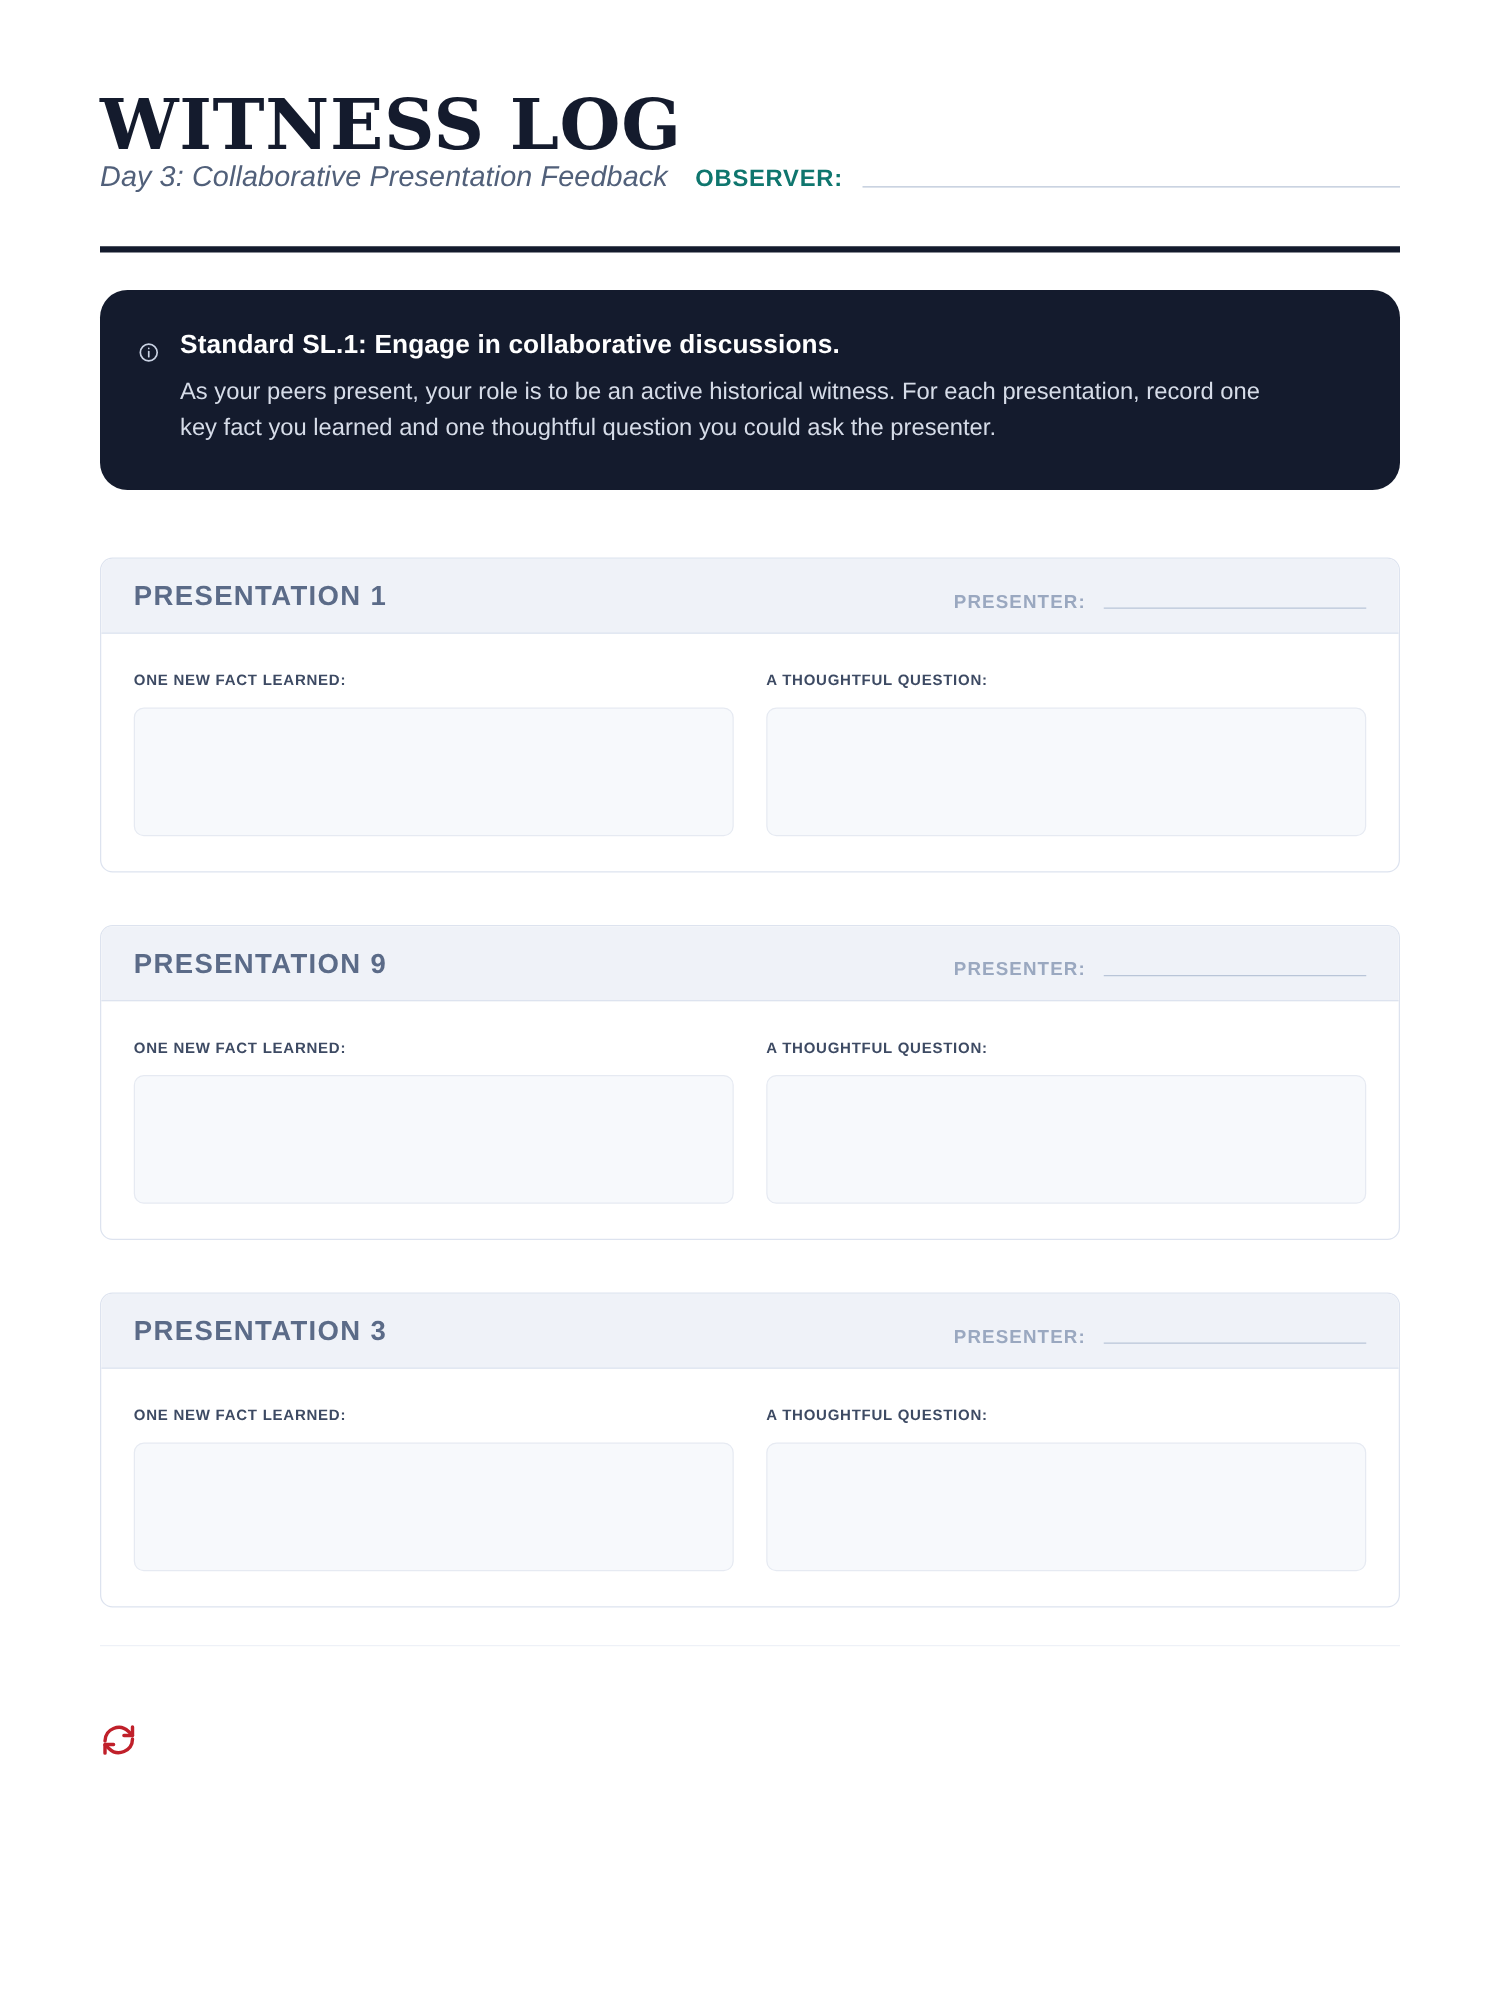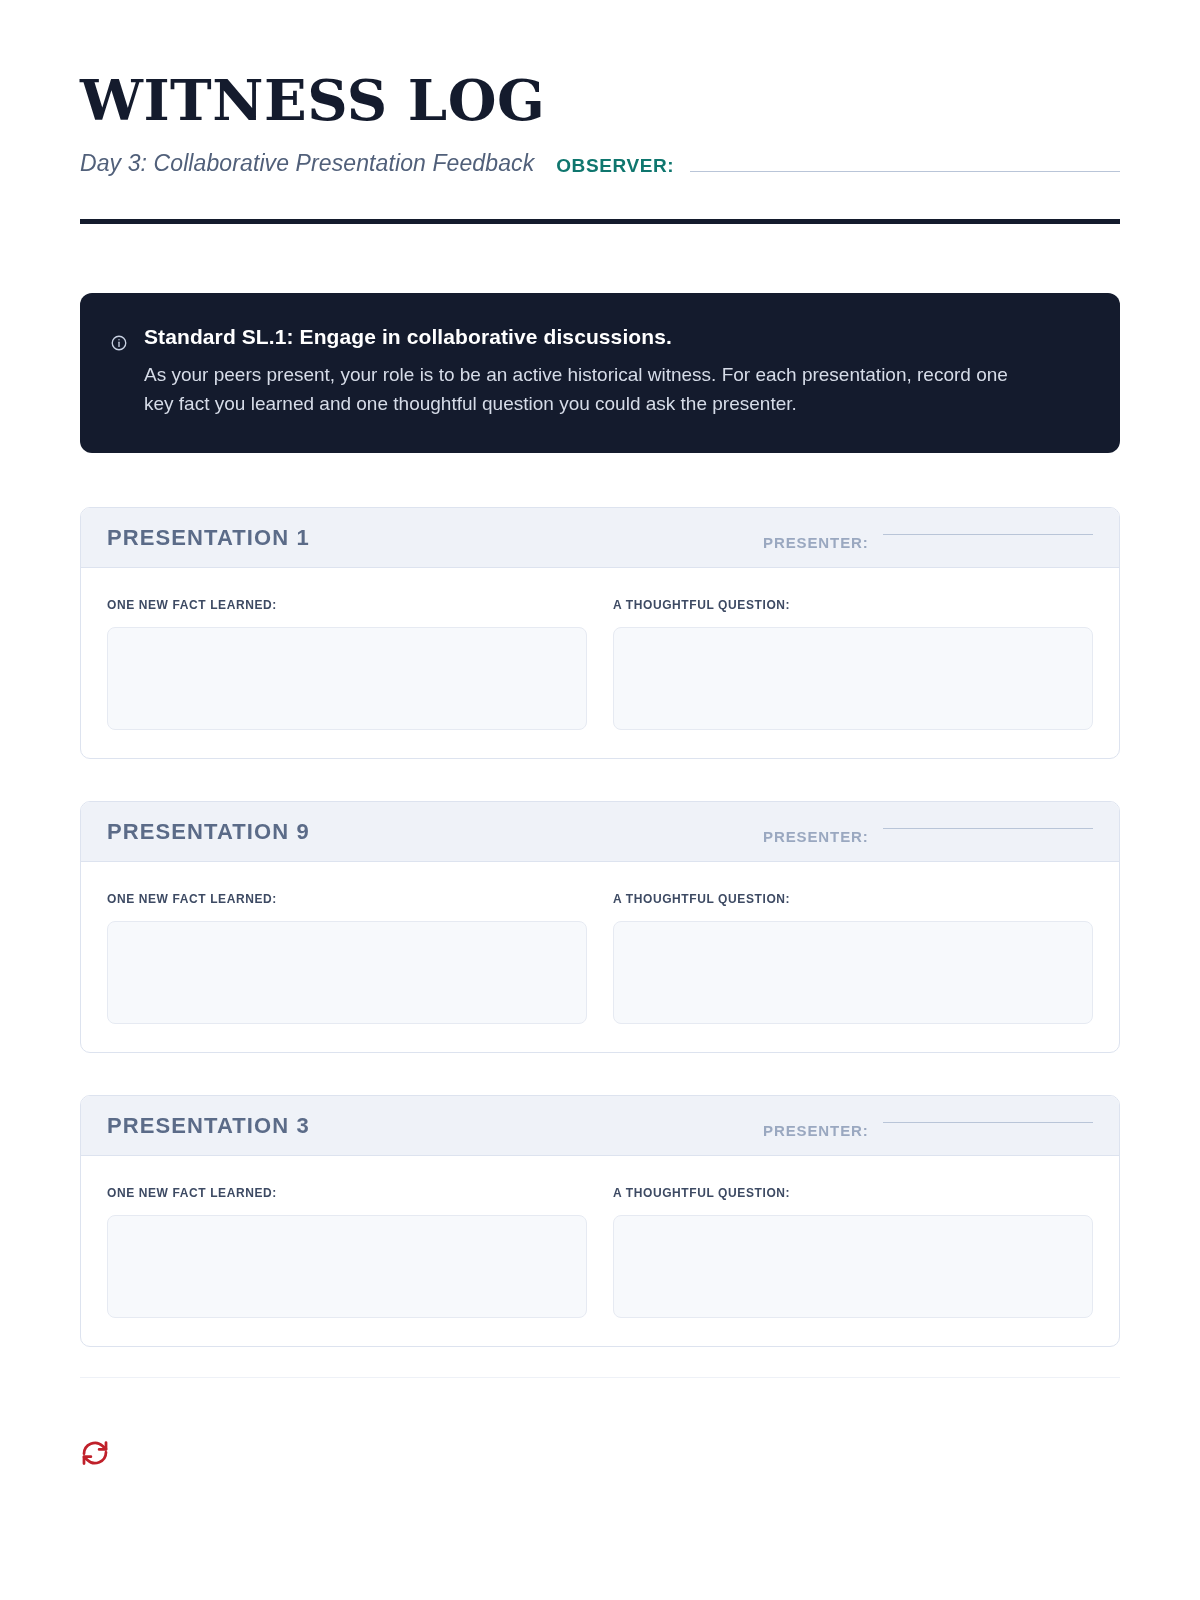--- a/index.html
+++ b/index.html
@@ -30,21 +30,20 @@
     line-height: 1.0;
     letter-spacing: 0.5px;
     color: #141b2d;
     margin: 0;
     white-space: nowrap;
   }
 
   .subtitle-row {
     display: flex;
     align-items: flex-end;
-    margin-top: 22px;
     gap: 0;
   }
   .doc-subtitle {
     font-style: italic;
     font-size: 23px;
     font-weight: normal;
     color: #51607a;
     letter-spacing: 0.1px;
     white-space: nowrap;
   }
@@ -70,23 +69,23 @@
   }
 
   .header-rule {
     height: 5px;
     background: #141b2d;
     margin-top: 42px;
   }
 
   
   .callout {
-    margin-top: 69px;
+    margin-top: 30px;
     background: #141b2d;
-    border-radius: 12px;
+    border-radius: 22px;
     padding: 32px 34px 34px 30px;
     display: flex;
     gap: 16px;
   }
   .callout-icon {
     flex: 0 0 auto;
     width: 18px;
     height: 18px;
     margin-top: 9px;
   }
@@ -127,21 +126,21 @@
     justify-content: space-between;
   }
   .card-title {
     font-size: 22px;
     font-weight: bold;
     letter-spacing: 1.1px;
     color: #5b6b88;
   }
   .presenter-wrap {
     display: flex;
-    align-items: flex-start;
+    align-items: flex-end;
     width: 330px;
     margin-left: 22px;
   }
   .presenter-label {
     font-size: 15px;
     font-weight: bold;
     letter-spacing: 0.9px;
     color: #9aa8c0;
     white-space: nowrap;
   }

